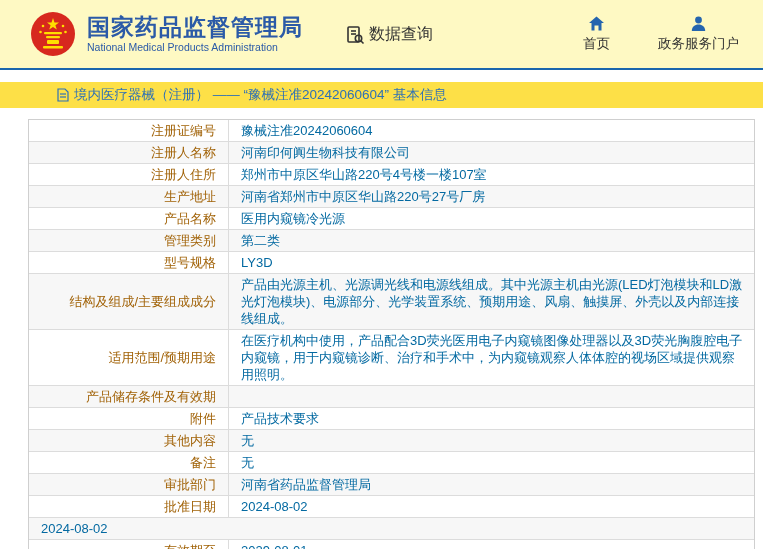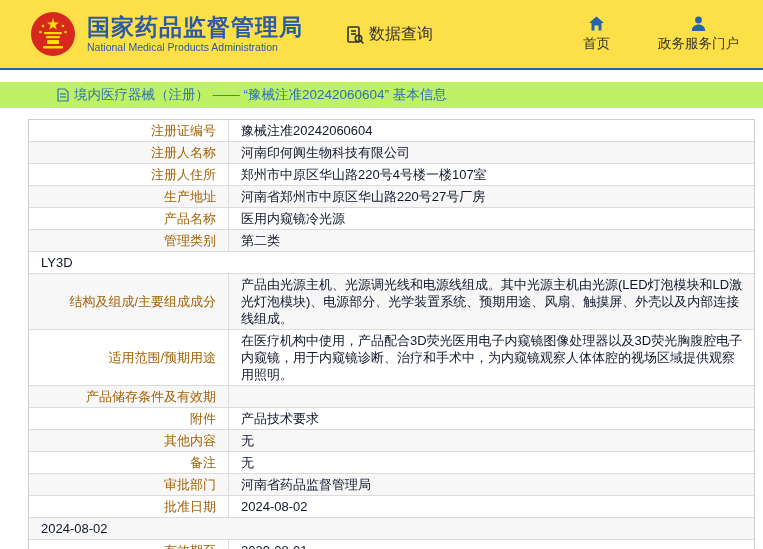--- a/index.html
+++ b/index.html
@@ -1,49 +1,49 @@
 <!DOCTYPE html>
 <html><head>
 <meta charset="utf-8">
 <style>
   * { margin:0; padding:0; box-sizing:border-box; }
   html,body { width:763px; height:549px; overflow:hidden; background:#fff;
     font-family:"Liberation Sans","DejaVu Sans",sans-serif; }
 
   
   .header { height:70px; display:flex; align-items:center;
-    padding:0 24px 0 30px; border-bottom:2px solid #1a66ad; background:#fde047; }
+    padding:0 24px 0 30px; border-bottom:2px solid #1a66ad; background:#fef9c3; }
   .logo-group { display:flex; align-items:center; }
   .emblem { width:46px; height:46px; flex:0 0 auto; }
   .agency-titles { margin-left:11px; }
   .agency-cn { font-size:23px; font-weight:bold; color:#2b5aa7; letter-spacing:1px; line-height:26px; }
   .agency-en { font-size:10.5px; color:#2b5aa7; line-height:14px; }
   .data-query { display:flex; align-items:flex-end; margin-left:42px; cursor:pointer; }
   .dq-icon { width:20px; height:20px; margin-right:4px; }
   .dq-label { font-size:16px; color:#333; font-weight:500; }
   .header-nav { margin-left:auto; display:flex; gap:48px; }
   .nav-item { display:flex; flex-direction:column; align-items:center; cursor:pointer; }
   .nav-icon { width:17px; height:17px; margin-bottom:3px; }
   .nav-label { font-size:13.5px; color:#333; }
 
   
-  .breadcrumb-bar { margin-top:12px; height:26px; background:#bef264;
+  .breadcrumb-bar { margin-top:12px; height:26px; background:#fde047;
     display:flex; align-items:center; padding-left:57px; }
   .bc-icon { width:12px; height:14px; margin-right:5px; flex:0 0 auto; }
   .bc-text { font-size:13.5px; color:#2f71b5; }
 
   
   .table-wrap { margin:11px 0 0 28px; width:727px;
     border:1px solid #cfcfcf; border-bottom:none; }
   .trow { display:flex; border-bottom:1px solid #dcdcdc; background:#fff; min-height:21px; }
   .trow.alt { background:#f7f7f7; }
   .tlabel { width:200px; flex:0 0 auto; text-align:right; padding:2px 12px 2px 4px;
     font-size:13px; color:#a16207; line-height:17px; border-right:1px solid #dcdcdc;
     display:flex; justify-content:flex-end; align-items:center; }
-  .tvalue { flex:1; padding:2px 10px 2px 12px; font-size:13px; color:#0f172a;
+  .tvalue { flex:1; padding:2px 10px 2px 12px; font-size:13px; color:#0369a1;
     line-height:17px; display:flex; align-items:center; }
 </style>
 </head>
 <body>
 
 <div class="header">
   <div class="logo-group">
     <svg class="emblem" viewBox="0 0 46 46">
       <circle cx="23" cy="23" r="22" fill="#d7281e"></circle>
       <polygon points="23,7 24.5,11.5 29,11.5 25.4,14.2 26.8,18.6 23,15.9 19.2,18.6 20.6,14.2 17,11.5 21.5,11.5" fill="#ffde00"></polygon>
@@ -118,20 +118,21 @@
     </div>
     <div class="trow">
       <div class="tlabel">产品名称</div>
       <div class="tvalue">医用内窥镜冷光源</div>
     </div>
     <div class="trow alt">
       <div class="tlabel">管理类别</div>
       <div class="tvalue">第二类</div>
     </div>
     <div class="trow">
+      <div class="tlabel">型号规格</div>
       <div class="tvalue">LY3D</div>
     </div>
     <div class="trow alt">
       <div class="tlabel">结构及组成/主要组成成分</div>
       <div class="tvalue">产品由光源主机、光源调光线和电源线组成。其中光源主机由光源(LED灯泡模块和LD激光灯泡模块)、电源部分、光学装置系统、预期用途、风扇、触摸屏、外壳以及内部连接线组成。</div>
     </div>
     <div class="trow">
       <div class="tlabel">适用范围/预期用途</div>
       <div class="tvalue">在医疗机构中使用，产品配合3D荧光医用电子内窥镜图像处理器以及3D荧光胸腹腔电子内窥镜，用于内窥镜诊断、治疗和手术中，为内窥镜观察人体体腔的视场区域提供观察用照明。</div>
     </div>

